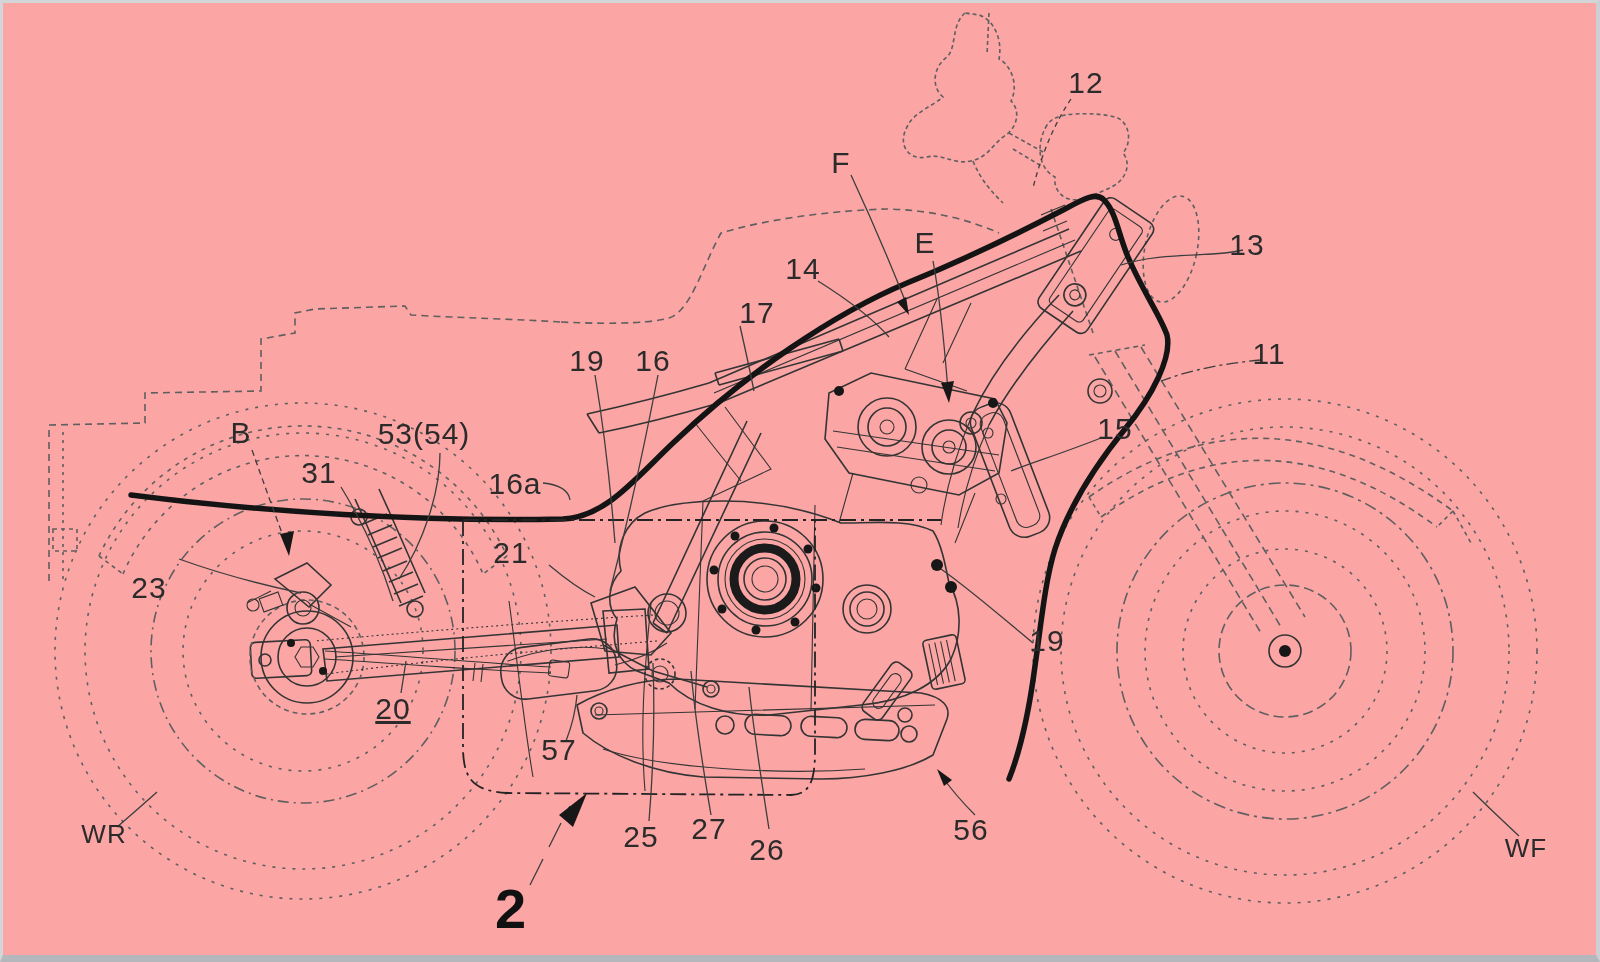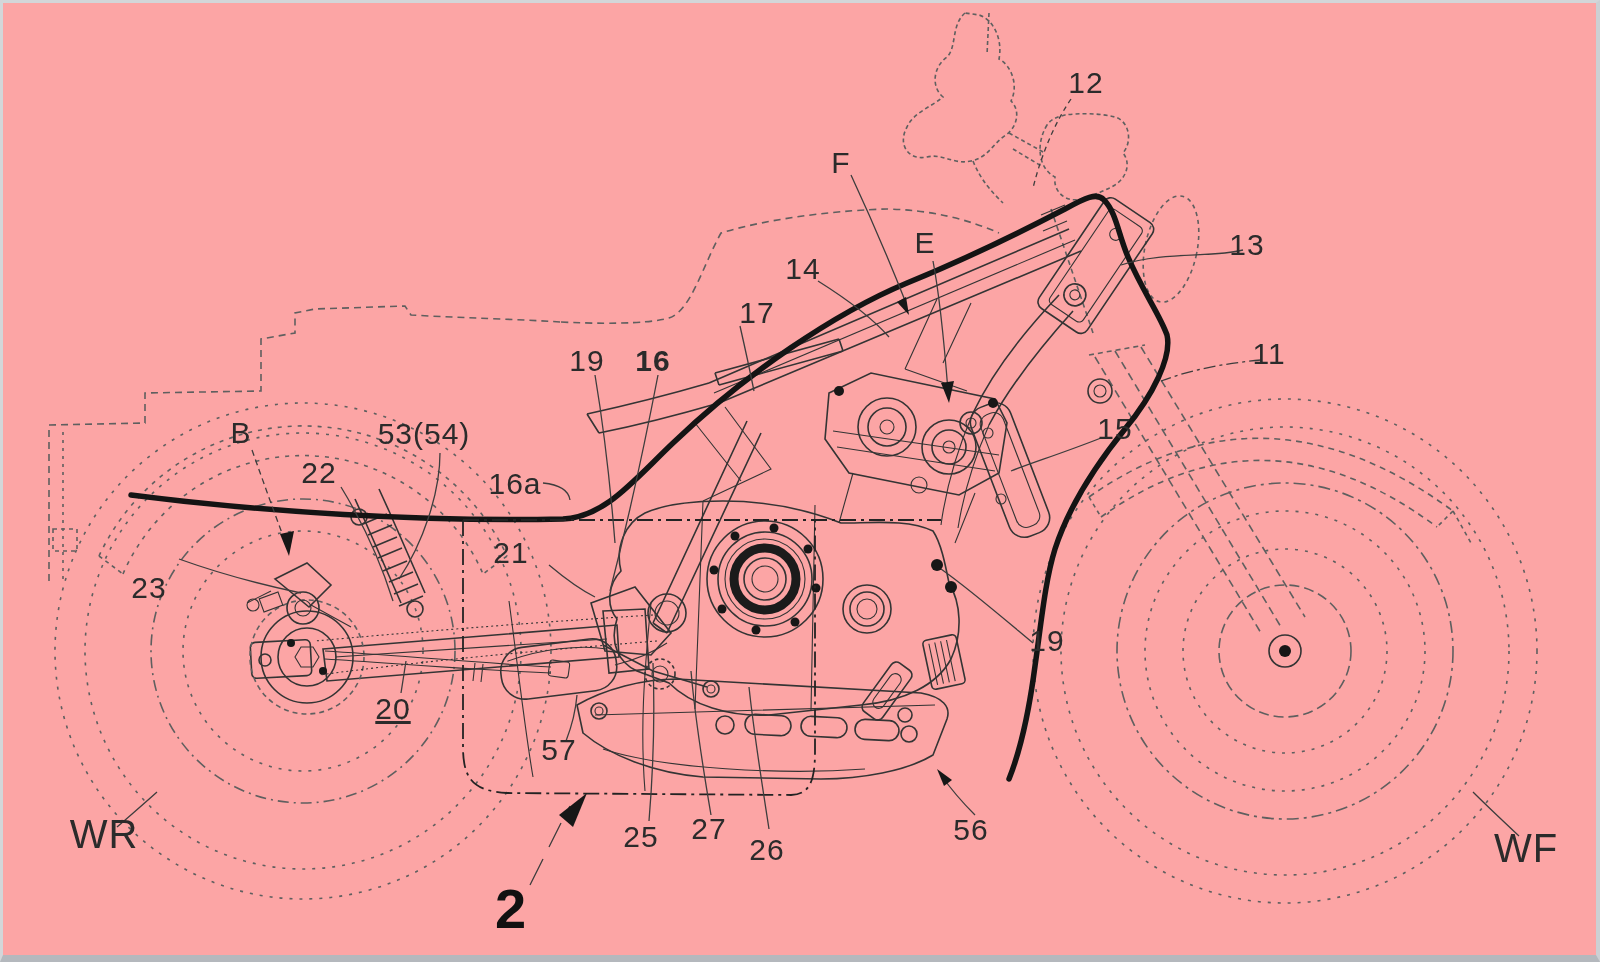--- a/index.html
+++ b/index.html
@@ -24,21 +24,21 @@
     color:#2b2b2b;
     white-space:nowrap;
     letter-spacing:1px;
     user-select:none;
   }
   .lbl-big{
     font-size:56px;
     font-weight:700;
     color:#111;
   }
-  .lbl-wheel{font-size:40px;}
+  .lbl-wheel{font-size:26px;}
   
   .ph{stroke:#5f5f5f;fill:none;stroke-width:1.6;}
   .sl{stroke:#343434;fill:none;stroke-width:1.6;}
   .sl2{stroke:#343434;fill:none;stroke-width:1.1;}
   .bold{stroke:#141414;fill:none;stroke-width:5.5;stroke-linecap:round;}
   .ldr{stroke:#3d3d3d;fill:none;stroke-width:1.3;}
   .dot{fill:#171717;stroke:none;}
   .ah{fill:#171717;stroke:none;}
   .box2{stroke:#232323;fill:none;stroke-width:1.8;stroke-dasharray:16 5 3 5;}
 </style>
@@ -319,26 +319,26 @@
   </g>
 </svg>
 
   <div class="lbl" style="left:1083px;top:80px;">12</div>
   <div class="lbl" style="left:838px;top:160px;">F</div>
   <div class="lbl" style="left:922px;top:240px;">E</div>
   <div class="lbl" style="left:800px;top:266px;">14</div>
   <div class="lbl" style="left:1244px;top:242px;">13</div>
   <div class="lbl" style="left:754px;top:310px;">17</div>
   <div class="lbl" style="left:584px;top:358px;">19</div>
-  <div class="lbl" style="left:650px;top:358px;font-weight:bold;">16</div>
+  <div class="lbl" style="left:650px;top:358px;">16</div>
   <div class="lbl" style="left:1266px;top:351px;">11</div>
   <div class="lbl" style="left:1112px;top:426px;">15</div>
   <div class="lbl" style="left:238px;top:430px;">B</div>
   <div class="lbl" style="left:421px;top:431px;">53(54)</div>
-  <div class="lbl" style="left:316px;top:470px;">22</div>
+  <div class="lbl" style="left:316px;top:470px;">31</div>
   <div class="lbl" style="left:512px;top:481px;">16a</div>
   <div class="lbl" style="left:146px;top:549px;margin-top:36px;">23</div>
   <div class="lbl" style="left:508px;top:550px;">21</div>
   <div class="lbl" style="left:1044px;top:638px;">19</div>
   <div class="lbl" style="left:390px;top:706px;text-decoration:underline;">20</div>
   <div class="lbl" style="left:556px;top:747px;">57</div>
   <div class="lbl" style="left:638px;top:834px;">25</div>
   <div class="lbl" style="left:706px;top:826px;">27</div>
   <div class="lbl" style="left:764px;top:847px;">26</div>
   <div class="lbl" style="left:968px;top:827px;">56</div>

